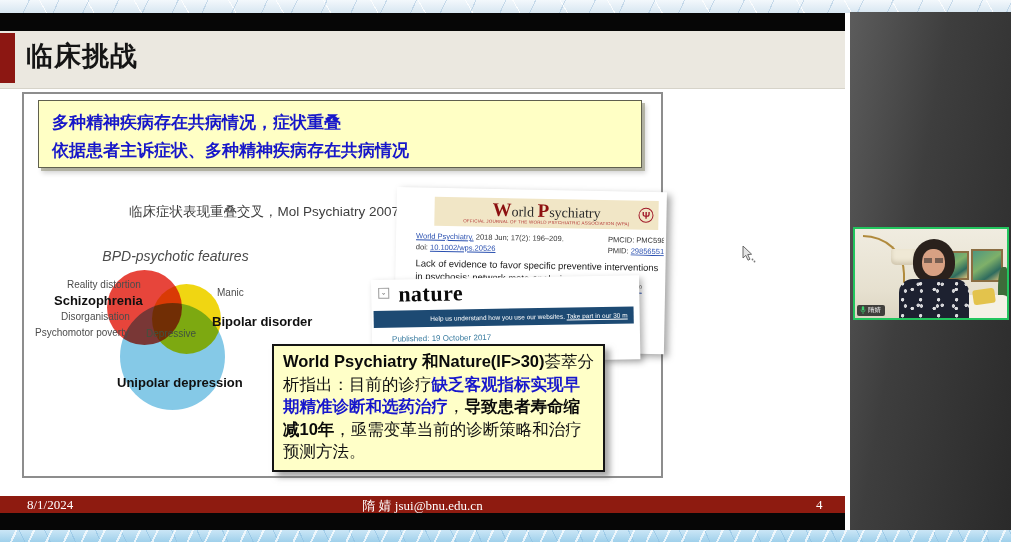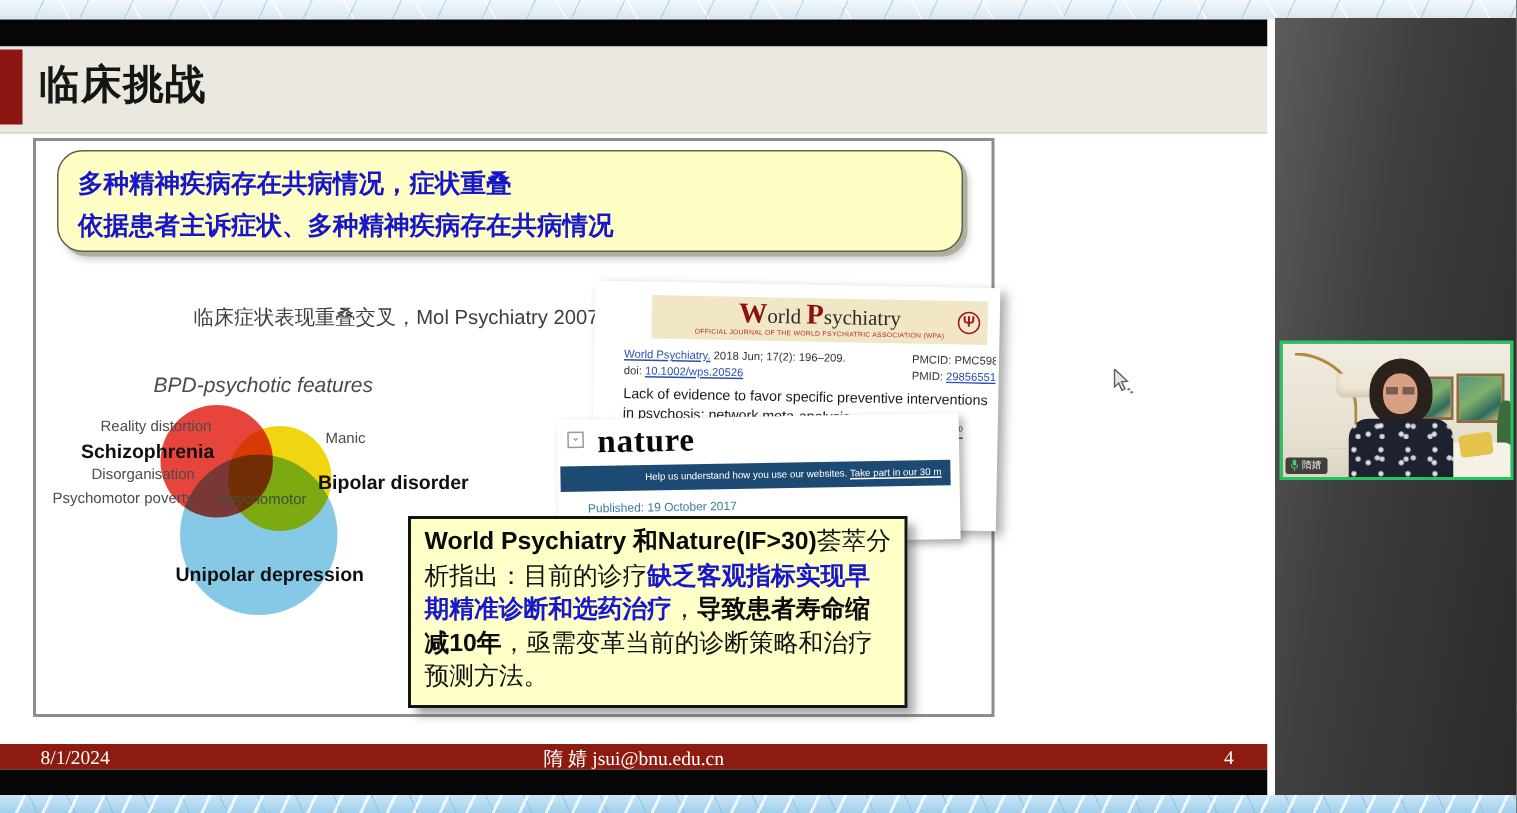--- a/index.html
+++ b/index.html
@@ -22,21 +22,21 @@
   
   .share-bg{left:0;top:13px;width:850px;height:517px;background:#fff;}
   .black-bar{left:0;top:13px;width:845px;height:18px;background:#060606;}
   .title-band{left:0;top:31px;width:845px;height:57px;background:#EBE8E0;border-bottom:1px solid #D6D3C9;}
   .title-accent{left:0;top:33px;width:15px;height:50px;background:#8C1712;}
   .page-title{left:26px;top:38px;font-size:27px;font-weight:bold;color:#151515;letter-spacing:1px;}
 
   .content-box{left:22px;top:92px;width:637px;height:382px;border:2px solid #8D8D8D;background:#fff;}
 
   .callout-top{left:38px;top:100px;width:583px;height:49px;background:#FFFFC5;
-    border:1px solid #60604e;border-radius:17px;padding:8px 6px 9px 13px;
+    border:1px solid #60604e;border-radius:0;padding:8px 6px 9px 13px;
     box-shadow:3px 3px 0 rgba(150,150,125,.6), 4px 5px 5px rgba(0,0,0,.18);}
   .callout-top div{font-size:17px;font-weight:bold;color:#1717C9;line-height:28px;white-space:nowrap;}
 
   .caption{left:89px;top:203px;font-size:13.5px;color:#3E3E3E;margin-left:40px;}
 
   
   .venn-title{left:98px;top:248px;width:155px;text-align:center;font-style:italic;
     font-size:14px;color:#4A4A4A;}
   .circle{border-radius:50%;mix-blend-mode:multiply;opacity:.93;}
   .c-red{left:107px;top:270px;width:75px;height:75px;background:#E6372C;}
@@ -157,21 +157,21 @@
 
   <div class="abs venn-title">BPD-psychotic features</div>
   <div class="abs circle c-red"></div>
   <div class="abs circle c-yellow"></div>
   <div class="abs circle c-blue"></div>
   <div class="abs vlabel" style="left:67px;top:279px;">Reality distortion</div>
   <div class="abs vlabel" style="left:186px;top:287px;padding-left:31px;">Manic</div>
   <div class="abs vlabel-bold" style="left:54px;top:293px;">Schizophrenia</div>
   <div class="abs vlabel" style="left:61px;top:311px;">Disorganisation</div>
   <div class="abs vlabel" style="left:35px;top:327px;">Psychomotor poverty</div>
-  <div class="abs vlabel" style="left:146px;top:328px;color:#41523F;">Psychomotor</div>
+  <div class="abs vlabel" style="left:146px;top:328px;color:#41523F;">Depressive</div>
   <div class="abs vlabel-bold" style="left:212px;top:314px;">Bipolar disorder</div>
   <div class="abs vlabel-bold" style="left:117px;top:375px;">Unipolar depression</div>
 
   <div class="abs wp-page">
     <div class="wp-header">
       <div class="wp-logo"><span class="wp-initial">W</span><span>orld </span><span class="wp-initial">P</span><span>sychiatry</span></div>
       <div class="wp-subtitle">OFFICIAL JOURNAL OF THE WORLD PSYCHIATRIC ASSOCIATION (WPA)</div>
       <div class="wp-glyph">Ψ</div>
     </div>
     <div class="wp-meta-row" style="left:20px;top:44px;"><span class="wp-link">World Psychiatry.</span><span> 2018 Jun; 17(2): 196–209.</span></div>

